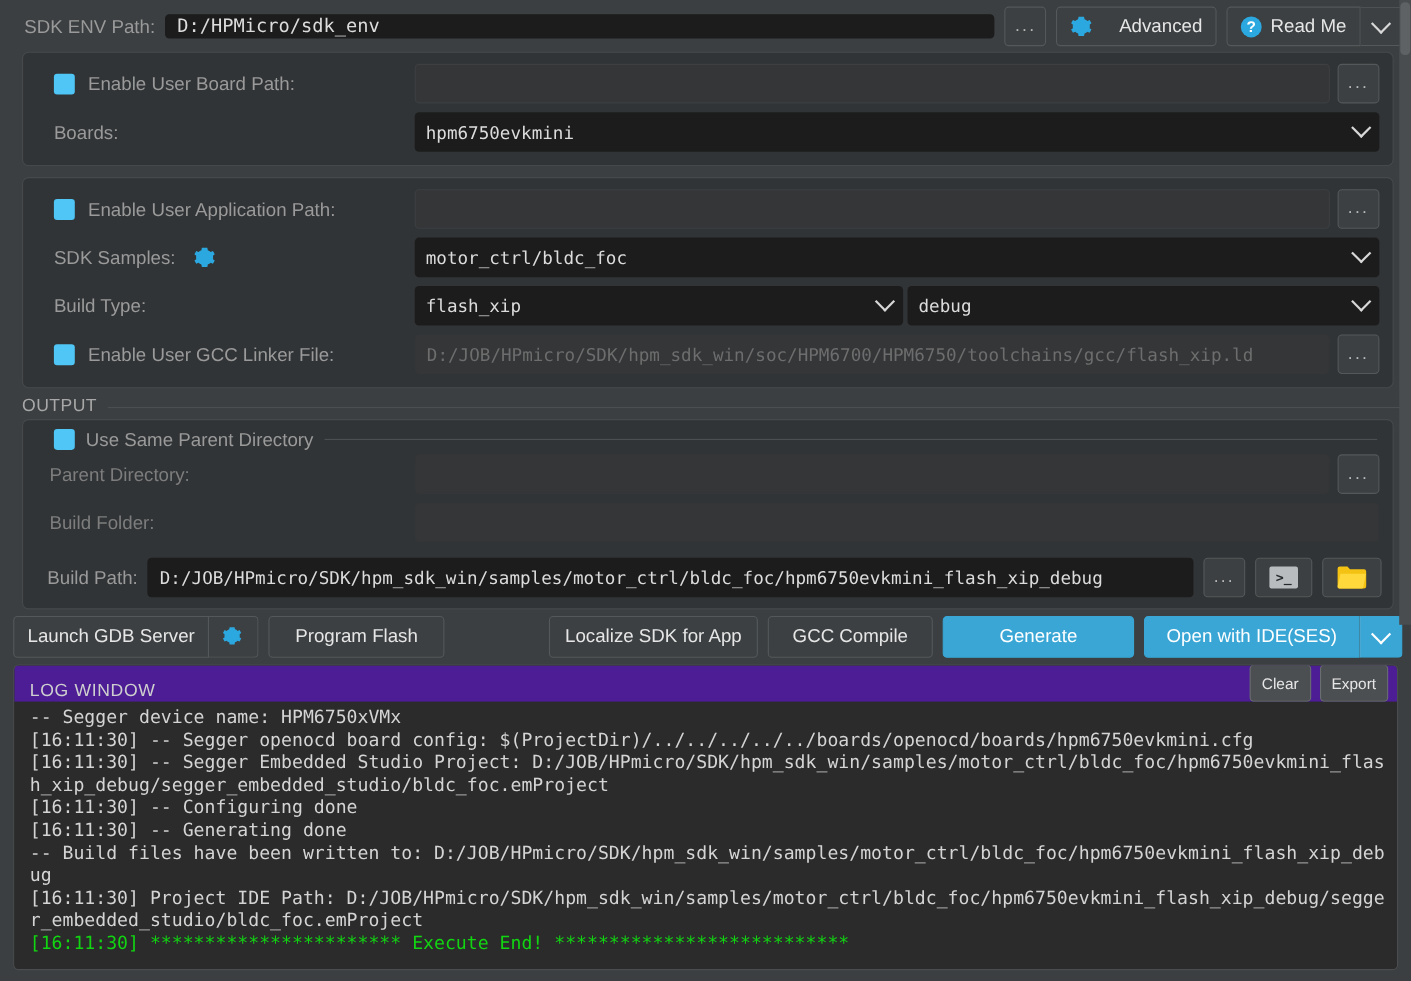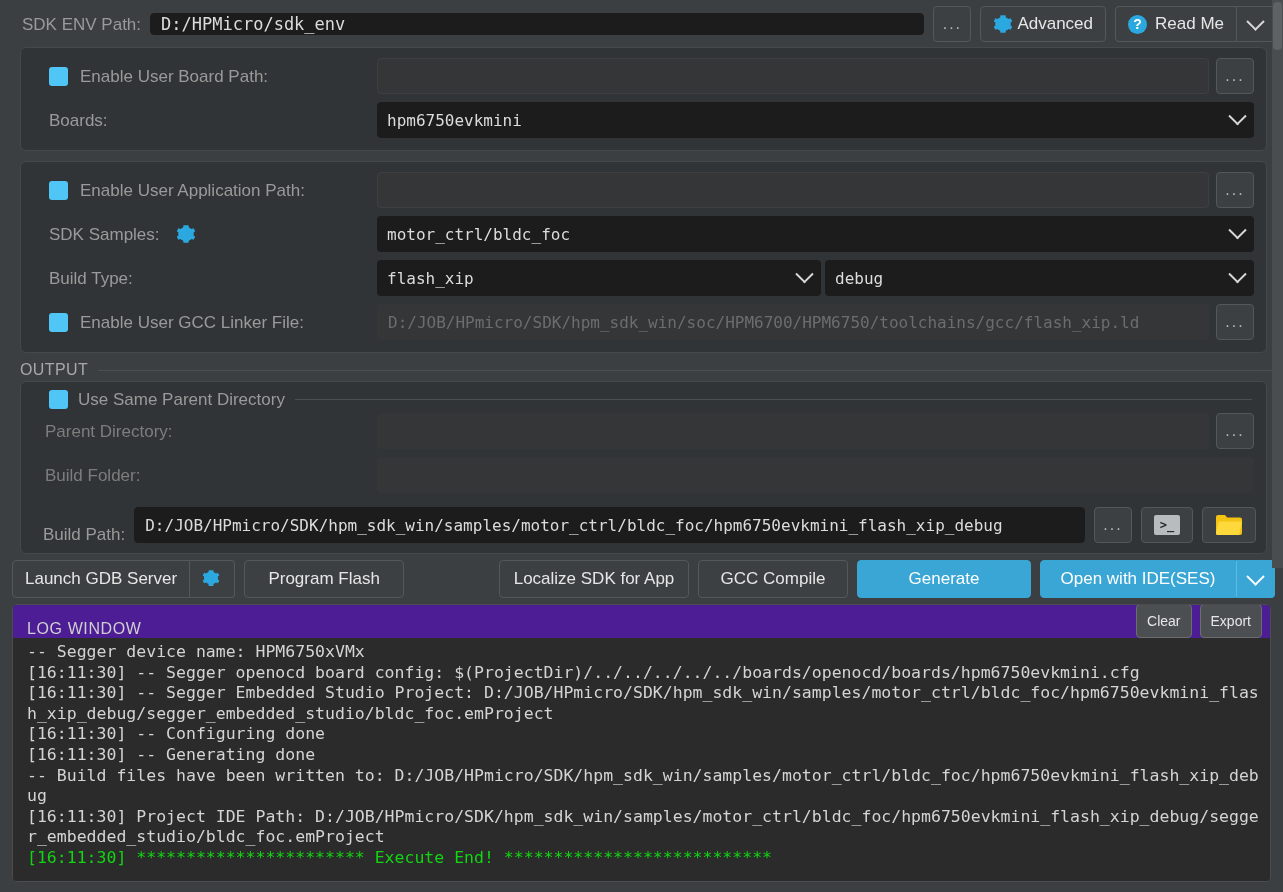--- a/index.html
+++ b/index.html
@@ -227,21 +227,21 @@
 <div class="app">
 
   <div class="edgestrip">
     <div class="thumb"></div>
   </div>
 
   <div class="toprow">
     <span class="lbl">SDK ENV Path:</span>
     <div class="field">D:/HPMicro/sdk_env</div>
     <div class="btn dots">...</div>
-    <div class="btn" style="gap:4px;justify-content:flex-end;">
+    <div class="btn" style="gap:24px;justify-content:flex-end;">
       <span class="gear">
         <svg viewBox="0 0 24 24" width="20" height="20">
             <path fill="#2ca8e0" d="M12 8a4 4 0 100 8 4 4 0 000-8zm9.3 4c0-.7-.1-1.3-.2-1.9l2-1.5-2-3.5-2.4 1a7.9 7.9 0 00-3.2-1.9L15 1.5H9l-.5 2.7c-1.2.4-2.3 1-3.2 1.9l-2.4-1-2 3.5 2 1.5c-.1.6-.2 1.2-.2 1.9s.1 1.3.2 1.9l-2 1.5 2 3.5 2.4-1c.9.8 2 1.5 3.2 1.9l.5 2.7h6l.5-2.7c1.2-.4 2.3-1.1 3.2-1.9l2.4 1 2-3.5-2-1.5c.1-.6.2-1.2.2-1.9z"></path>
           </svg>
       </span>
       <span>Advanced</span>
     </div>
     <div class="split">
       <div class="btn" style="gap:8px;">
         <span class="qmark">?</span>
@@ -359,21 +359,21 @@
         </div>
 
         <div class="rowlabel" style="padding-left:12px;">
           <span class="lbl dim">Build Folder:</span>
         </div>
         <div class="fieldwrap" style="padding-right:0;">
           <div class="field disabled" style="margin-right:0;"></div>
         </div>
       </div>
 
-      <div style="display:flex;align-items:flex-end;gap:9px;padding:2px 10px 10px 22px;">
+      <div style="display:flex;align-items:center;gap:9px;padding:2px 10px 10px 22px;">
         <span class="lbl">Build Path:</span>
         <div class="field" style="flex:1 1 auto;">D:/JOB/HPmicro/SDK/hpm_sdk_win/samples/motor_ctrl/bldc_foc/hpm6750evkmini_flash_xip_debug</div>
         <div class="btn dots">...</div>
         <div class="btn" style="min-width:44px;">
           <span class="term-icon">&gt;_</span>
         </div>
         <div class="btn" style="min-width:44px;">
           <span class="folder-icon">
             <svg viewBox="0 0 28 22" width="28" height="22">
                 <path fill="#f4c213" d="M1 3a2 2 0 012-2h7l2.2 2.6H25a2 2 0 012 2V19a2 2 0 01-2 2H3a2 2 0 01-2-2z"></path>

